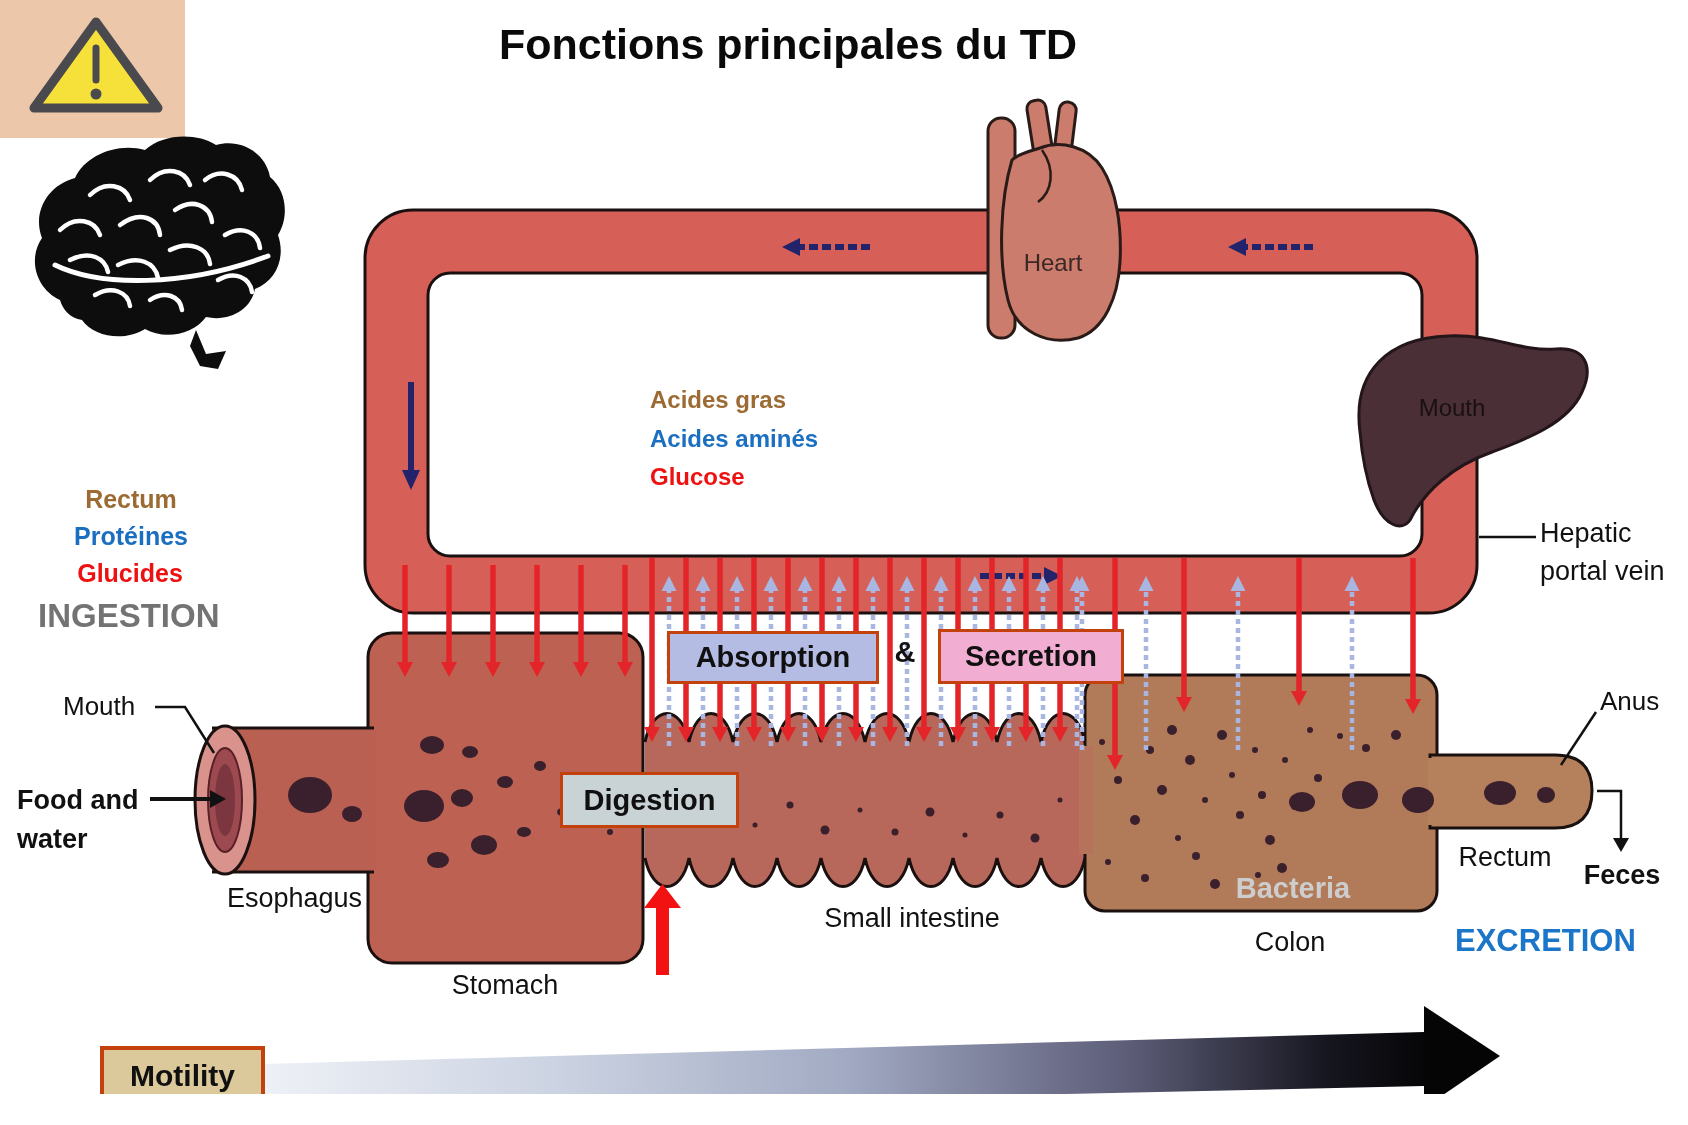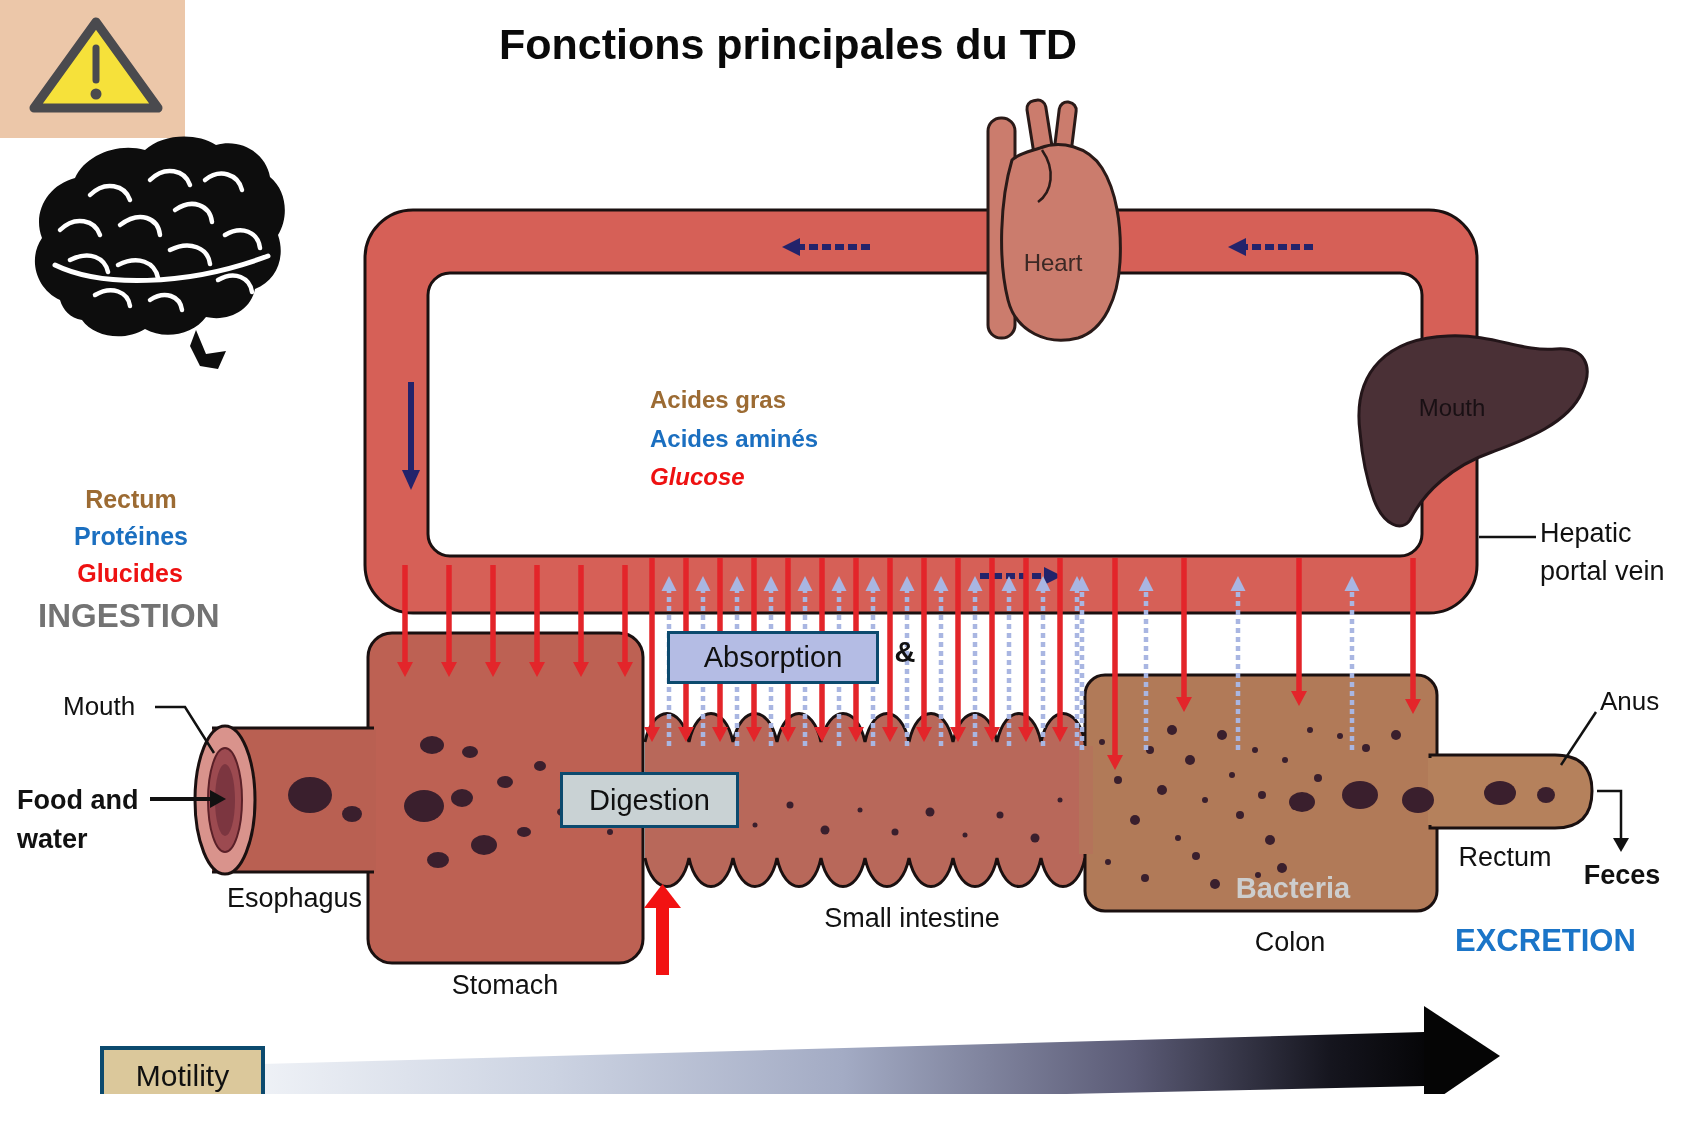--- a/index.html
+++ b/index.html
@@ -1,21 +1,21 @@
 <!DOCTYPE html>
 <html><head>
 <meta charset="utf-8">
 <style>
   html,body{margin:0;padding:0;background:#ffffff;}
   #slide{position:relative;width:1688px;height:1094px;background:#ffffff;overflow:hidden;
          font-family:"Liberation Sans", sans-serif;}
   .lbl{position:absolute;white-space:nowrap;color:#111;line-height:1.05;}
   .ctr{transform:translateX(-50%);}
   .box{position:absolute;display:flex;align-items:center;justify-content:center;
-       border:3px solid #0c4a6e;font-weight:400;color:#101010;}
+       border:3px solid #c2410c;font-weight:700;color:#101010;}
   svg{position:absolute;left:0;top:0;}
 </style>
 </head>
 <body>
 
 <div id="slide">
 
   <div style="position:absolute;left:0;top:0;width:185px;height:138px;background:#ecc7a9;">
     <svg width="185" height="138" aria-hidden="true">
       <path d="M 96 22 L 158 108 L 34 108 Z" fill="#f6e13a" stroke="#4a4a4e" stroke-width="9" stroke-linejoin="round"></path>
@@ -299,21 +299,21 @@
     </g>
   </svg>
 
   <div class="lbl ctr" style="left:131px;top:486px;font-size:25px;font-weight:700;color:#9c6b33;">Rectum</div>
   <div class="lbl ctr" style="left:131px;top:523px;font-size:25px;font-weight:700;color:#1b6fc0;">Protéines</div>
   <div class="lbl ctr" style="left:130px;top:560px;font-size:25px;font-weight:700;color:#ee1111;">Glucides</div>
   <div class="lbl" style="left:38px;top:599px;font-size:33px;font-weight:700;color:#737373;">INGESTION</div>
 
   <div class="lbl" style="left:650px;top:387px;font-size:24px;font-weight:700;color:#9c6b33;">Acides gras</div>
   <div class="lbl" style="left:650px;top:426px;font-size:24px;font-weight:700;color:#1b6fc0;">Acides aminés</div>
-  <div class="lbl" style="left:650px;top:464px;font-size:24px;font-weight:700;color:#ee1111;font-style:italic;">Glucose</div>
+  <div class="lbl" style="left:650px;top:464px;font-size:24px;font-weight:700;color:#ee1111;">Glucose</div>
 
   <div class="lbl ctr" style="left:1053px;top:250px;font-size:24px;color:#3b2824;">Heart</div>
   <div class="lbl ctr" style="left:1452px;top:395px;font-size:24px;color:#191014;">Mouth</div>
   <div class="lbl" style="left:1540px;top:519px;font-size:27px;">Hepatic</div>
   <div class="lbl" style="left:1540px;top:557px;font-size:27px;">portal vein</div>
 
   <div class="lbl" style="left:63px;top:693px;font-size:26px;">Mouth</div>
   <div class="lbl" style="left:17px;top:786px;font-size:27px;font-weight:700;">Food and</div>
   <div class="lbl" style="left:17px;top:825px;font-size:27px;font-weight:700;">water</div>
   <div class="lbl" style="left:227px;top:884px;font-size:27px;">Esophagus</div>
@@ -324,20 +324,23 @@
   <div class="lbl ctr" style="left:1505px;top:843px;font-size:27px;">Rectum</div>
   <div class="lbl" style="left:1600px;top:688px;font-size:26px;">Anus</div>
   <div class="lbl ctr" style="left:1622px;top:861px;font-size:27px;font-weight:700;">Feces</div>
 
   <div class="lbl" style="left:1455px;top:925px;font-size:31px;font-weight:700;color:#1b75c8;">EXCRETION</div>
 
   <div class="box" style="left:667px;top:631px;width:206px;height:47px;background:#b4bce4;font-size:29px;">
     <span>Absorption</span>
   </div>
   <div class="lbl ctr" style="left:905px;top:637px;font-size:29px;font-weight:700;">&amp;</div>
+  <div class="box" style="left:938px;top:629px;width:180px;height:49px;background:#f2aed2;font-size:29px;">
+    <span>Secretion</span>
+  </div>
   <div class="box" style="left:100px;top:1046px;width:157px;height:51px;background:#dbc89b;border-width:4px;font-size:30px;">
     <span>Motility</span>
   </div>
   <div class="box" style="left:560px;top:772px;width:173px;height:50px;background:#c9d2d4;font-size:29px;">
     <span>Digestion</span>
   </div>
 
 </div>
 
 </body></html>

